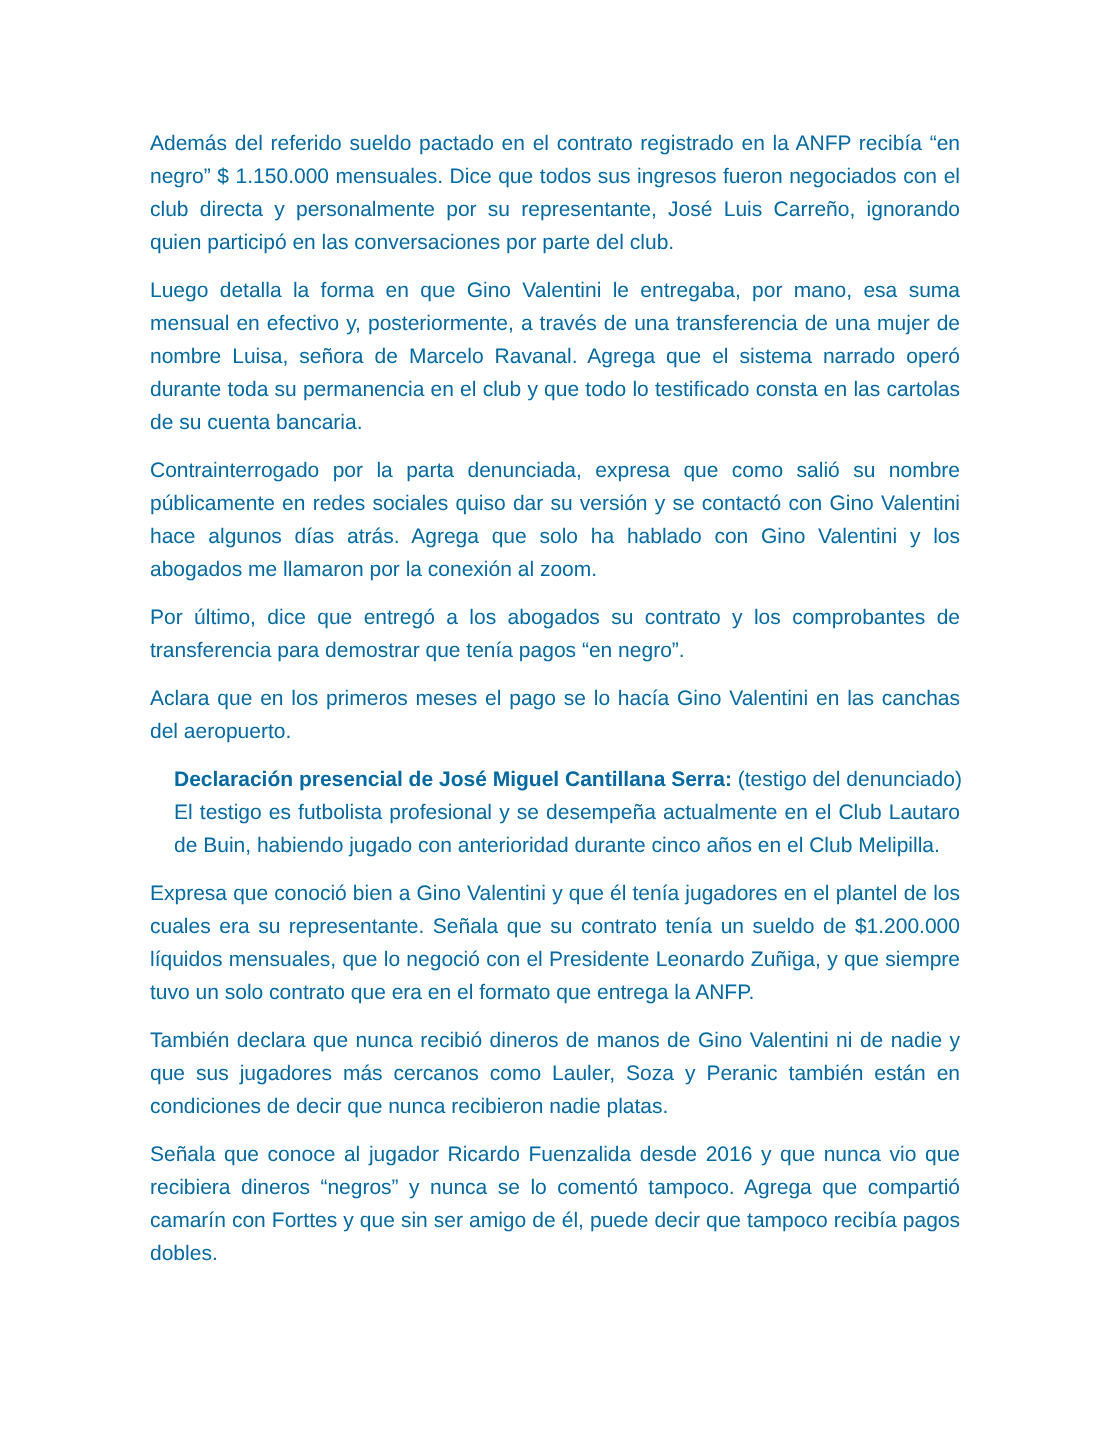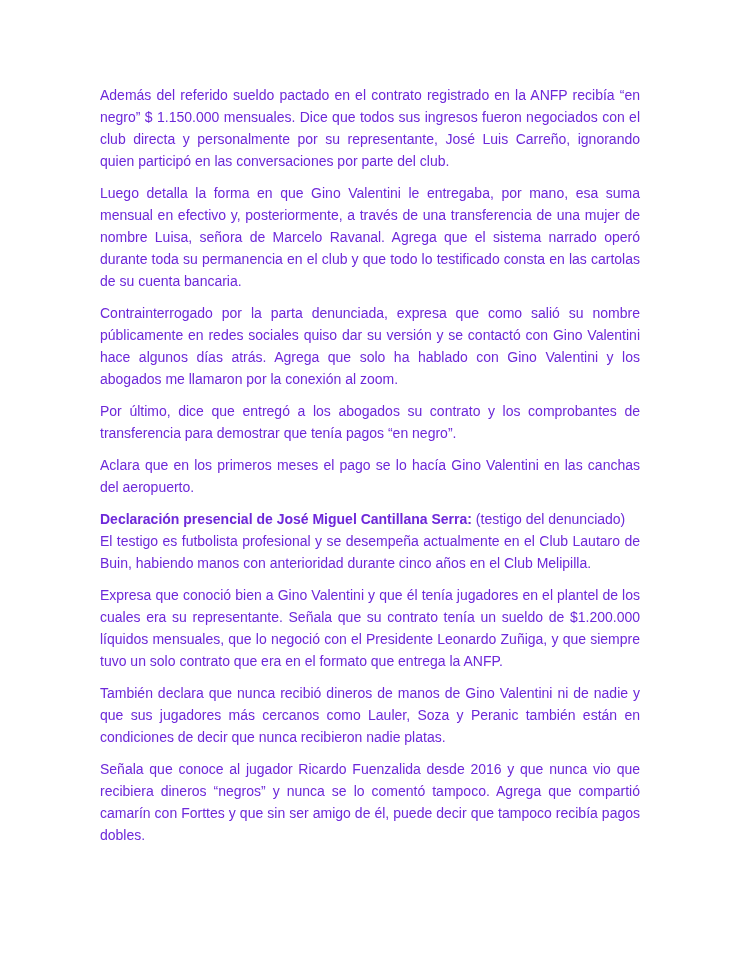--- a/index.html
+++ b/index.html
@@ -10,29 +10,29 @@
   .page {
     position: relative;
     width: 740px;
     height: 958px;
     box-sizing: border-box;
     background: #ffffff;
     padding: 84px 100px 0 100px;
     font-family: "Liberation Sans", sans-serif;
     font-size: 14px;
     line-height: 22px;
-    color: #6d28d9;
+    color: #0369a1;
     overflow: hidden;
   }
   .doc p {
     margin: 0 0 10px 0;
     text-align: justify;
   }
   .doc .declaration {
-    margin: 0 0 10px 0;
+    margin: 0 0 10px 16px;
     text-align: justify;
   }
   .doc .decl-title-line {
     white-space: nowrap;
   }
   .doc .bold {
     font-weight: bold;
   }
 </style>
 </head>
@@ -46,21 +46,21 @@
     <p>Luego detalla la forma en que Gino Valentini le entregaba, por mano, esa suma mensual en efectivo y, posteriormente, a través de una transferencia de una mujer de nombre Luisa, señora de Marcelo Ravanal. Agrega que el sistema narrado operó durante toda su permanencia en el club y que todo lo testificado consta en las cartolas de su cuenta bancaria.</p>
 
     <p>Contrainterrogado por la parta denunciada, expresa que como salió su nombre públicamente en redes sociales quiso dar su versión y se contactó con Gino Valentini hace algunos días atrás. Agrega que solo ha hablado con Gino Valentini y los abogados me llamaron por la conexión al zoom.</p>
 
     <p>Por último, dice que entregó a los abogados su contrato y los comprobantes de transferencia para demostrar que tenía pagos “en negro”.</p>
 
     <p>Aclara que en los primeros meses el pago se lo hacía Gino Valentini en las canchas del aeropuerto.</p>
 
     <div class="declaration">
       <div class="decl-title-line"><span class="bold">Declaración presencial de José Miguel Cantillana Serra:</span><span> (testigo del denunciado)</span></div>
-      <div>El testigo es futbolista profesional y se desempeña actualmente en el Club Lautaro de Buin, habiendo manos con anterioridad durante cinco años en el Club Melipilla.</div>
+      <div>El testigo es futbolista profesional y se desempeña actualmente en el Club Lautaro de Buin, habiendo jugado con anterioridad durante cinco años en el Club Melipilla.</div>
     </div>
 
     <p>Expresa que conoció bien a Gino Valentini y que él tenía jugadores en el plantel de los cuales era su representante. Señala que su contrato tenía un sueldo de $1.200.000 líquidos mensuales, que lo negoció con el Presidente Leonardo Zuñiga, y que siempre tuvo un solo contrato que era en el formato que entrega la ANFP.</p>
 
     <p>También declara que nunca recibió dineros de manos de Gino Valentini ni de nadie y que sus jugadores más cercanos como Lauler, Soza y Peranic también están en condiciones de decir que nunca recibieron nadie platas.</p>
 
     <p>Señala que conoce al jugador Ricardo Fuenzalida desde 2016 y que nunca vio que recibiera dineros “negros” y nunca se lo comentó tampoco. Agrega que compartió camarín con Forttes y que sin ser amigo de él, puede decir que tampoco recibía pagos dobles.</p>
 
   </div>
 </div>

